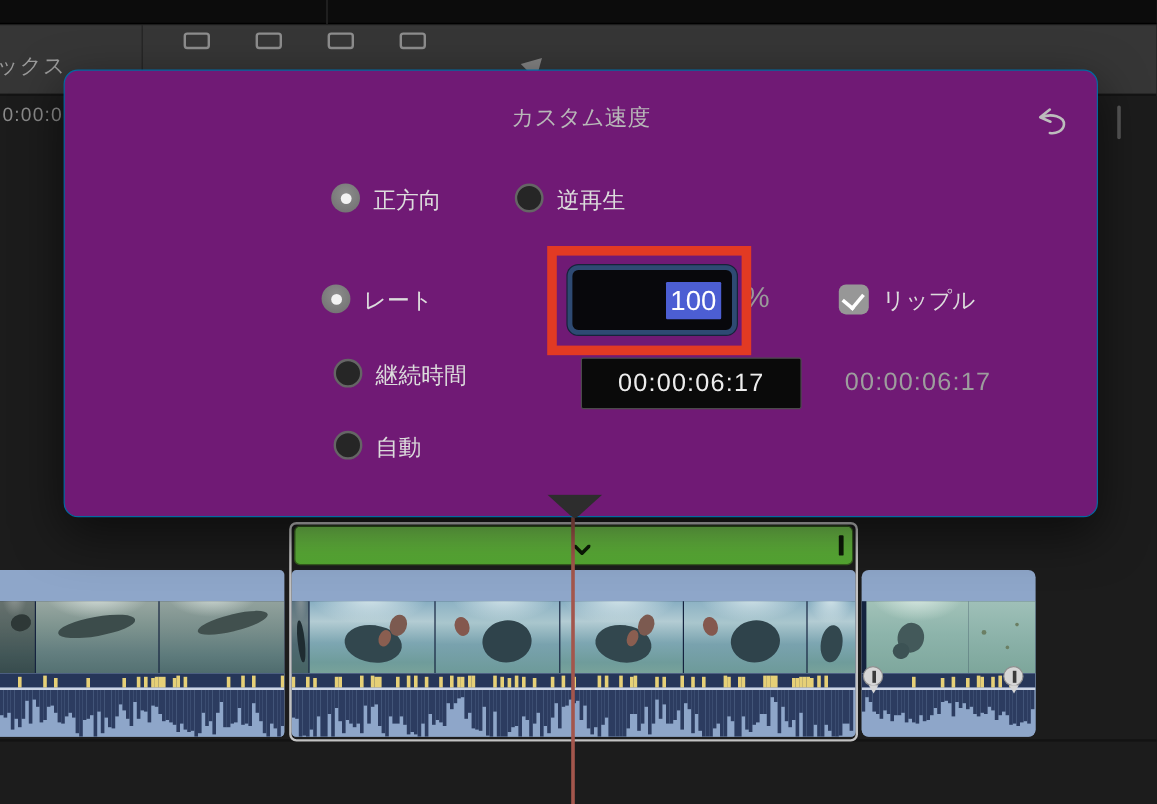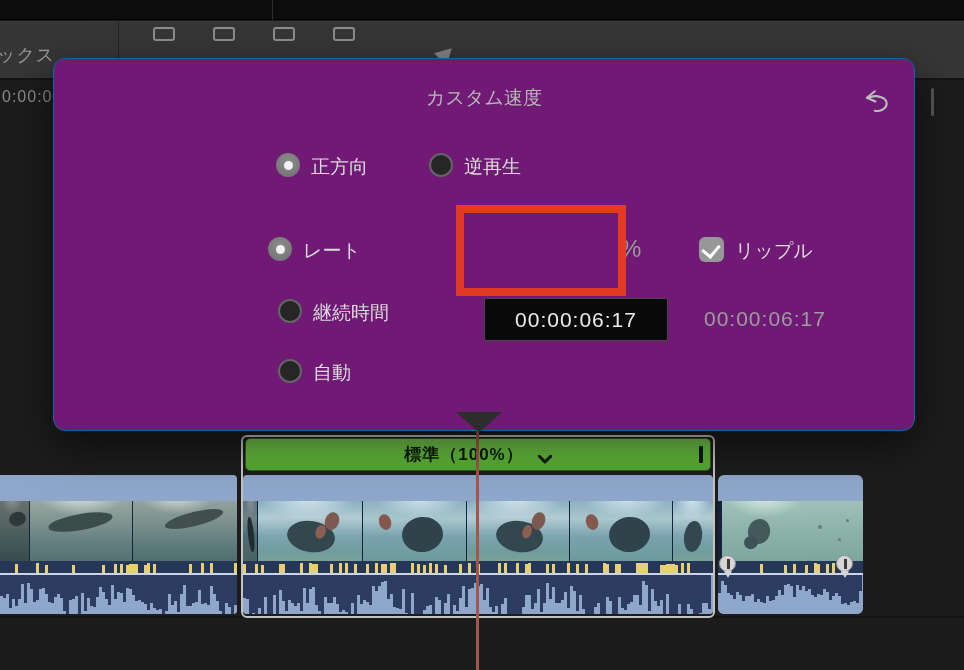--- a/index.html
+++ b/index.html
@@ -130,21 +130,20 @@
     <div class="cursor-tri"></div>
   </div>
   <div class="tc-partial">0:00:0</div>
   <div class="scroll-tick"></div>
   <div class="bottom-divider"></div>
 
   <div class="playhead"></div>
 
   <div class="selection-outline"></div>
   <div class="speed-bar">
-    <span class="speed-bar-label">標準（100%）</span>
     <span class="speed-chevron">
       <svg viewBox="0 0 14 9">
           <polyline points="1,1 7,7 13,1"></polyline>
         </svg>
     </span>
     <span class="retime-endcap"></span>
   </div>
 
   <div class="clip" style="left:0; width:237px; border-radius:0 4px 4px 0;">
     <div class="thumbs">
@@ -595,20 +594,23 @@
 
     <div class="radio selected" style="left:222px; top:94px;"></div>
     <div class="opt-label" style="left:257px; top:95px;">正方向</div>
     <div class="radio" style="left:375px; top:94px;"></div>
     <div class="opt-label" style="left:410px; top:95px;">逆再生</div>
 
     <div class="radio selected" style="left:214px; top:178px;"></div>
     <div class="opt-label" style="left:249px; top:179px;">レート</div>
 
     <div class="red-annot"></div>
+    <div class="rate-field">
+      <span class="sel">100</span>
+    </div>
     <div class="pct">%</div>
 
     <div class="checkbox"></div>
     <div class="opt-label" style="left:681px; top:179px;">リップル</div>
 
     <div class="radio" style="left:224px; top:240px;"></div>
     <div class="opt-label" style="left:259px; top:241px;">継続時間</div>
     <div class="dur-field">00:00:06:17</div>
     <div class="dur-right">00:00:06:17</div>
 

